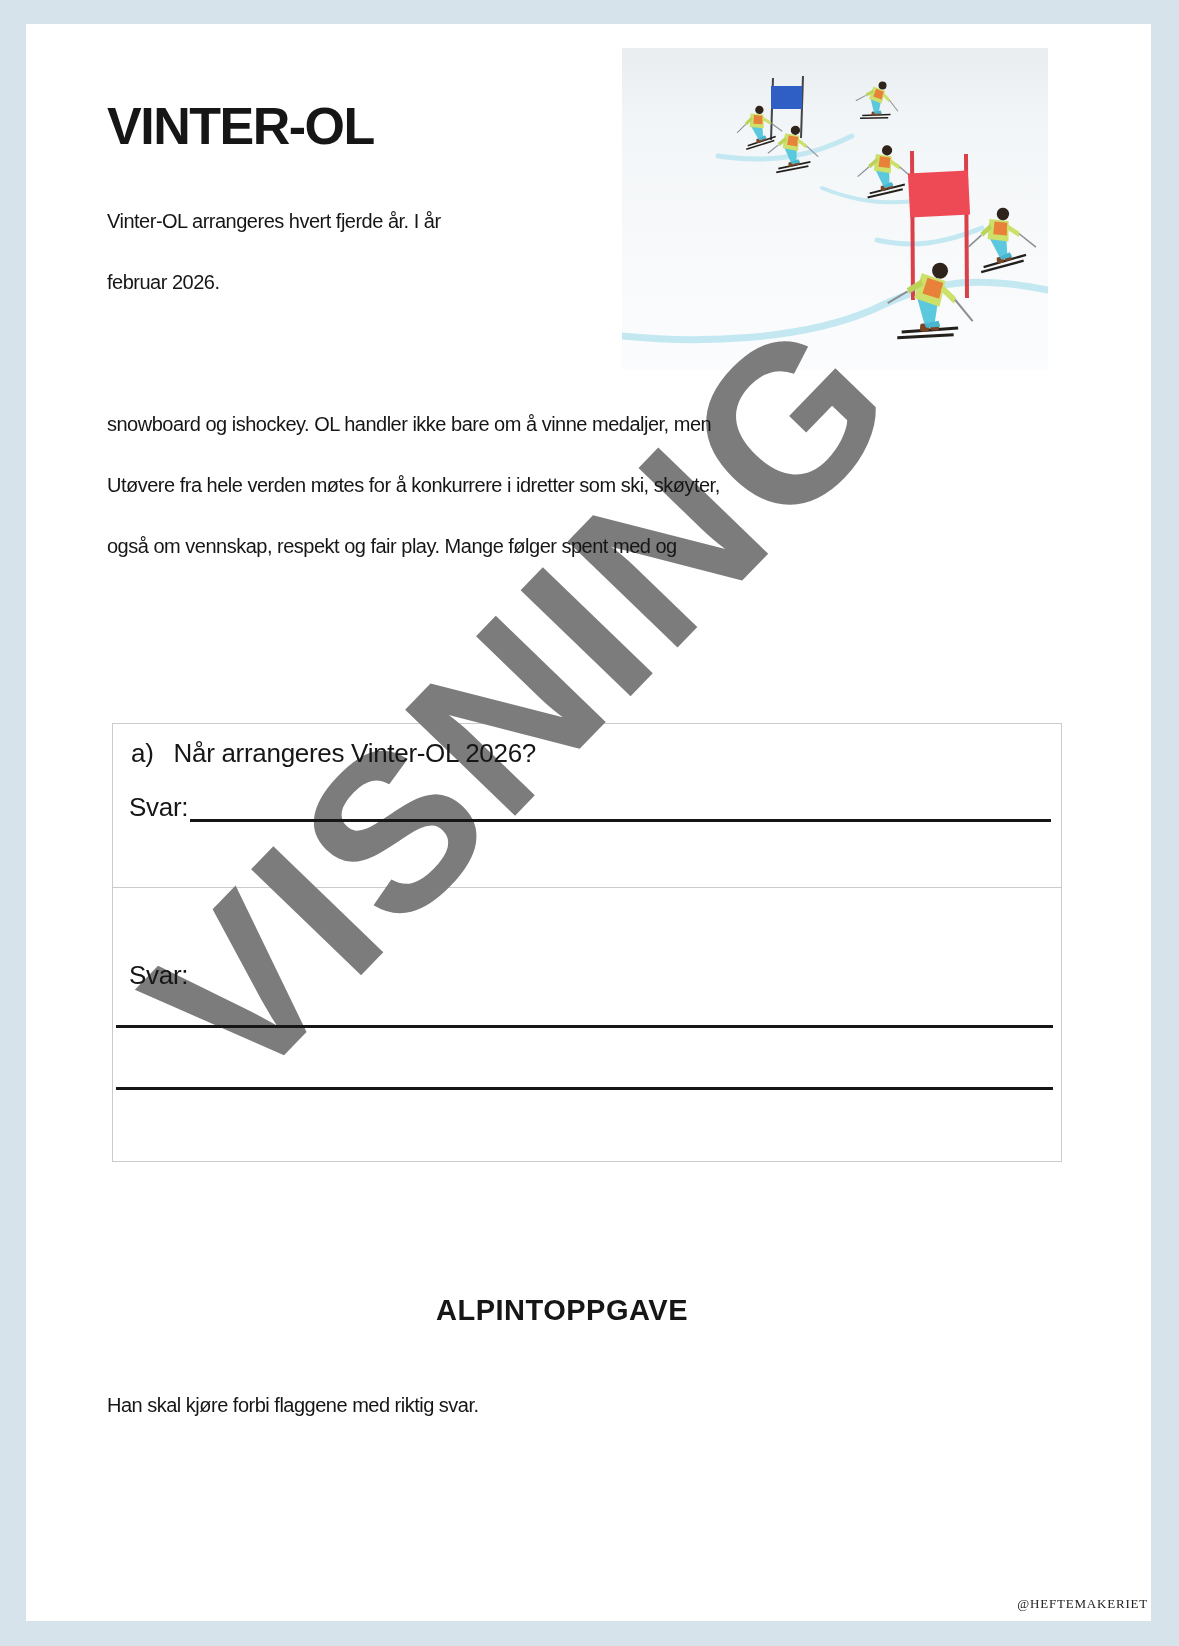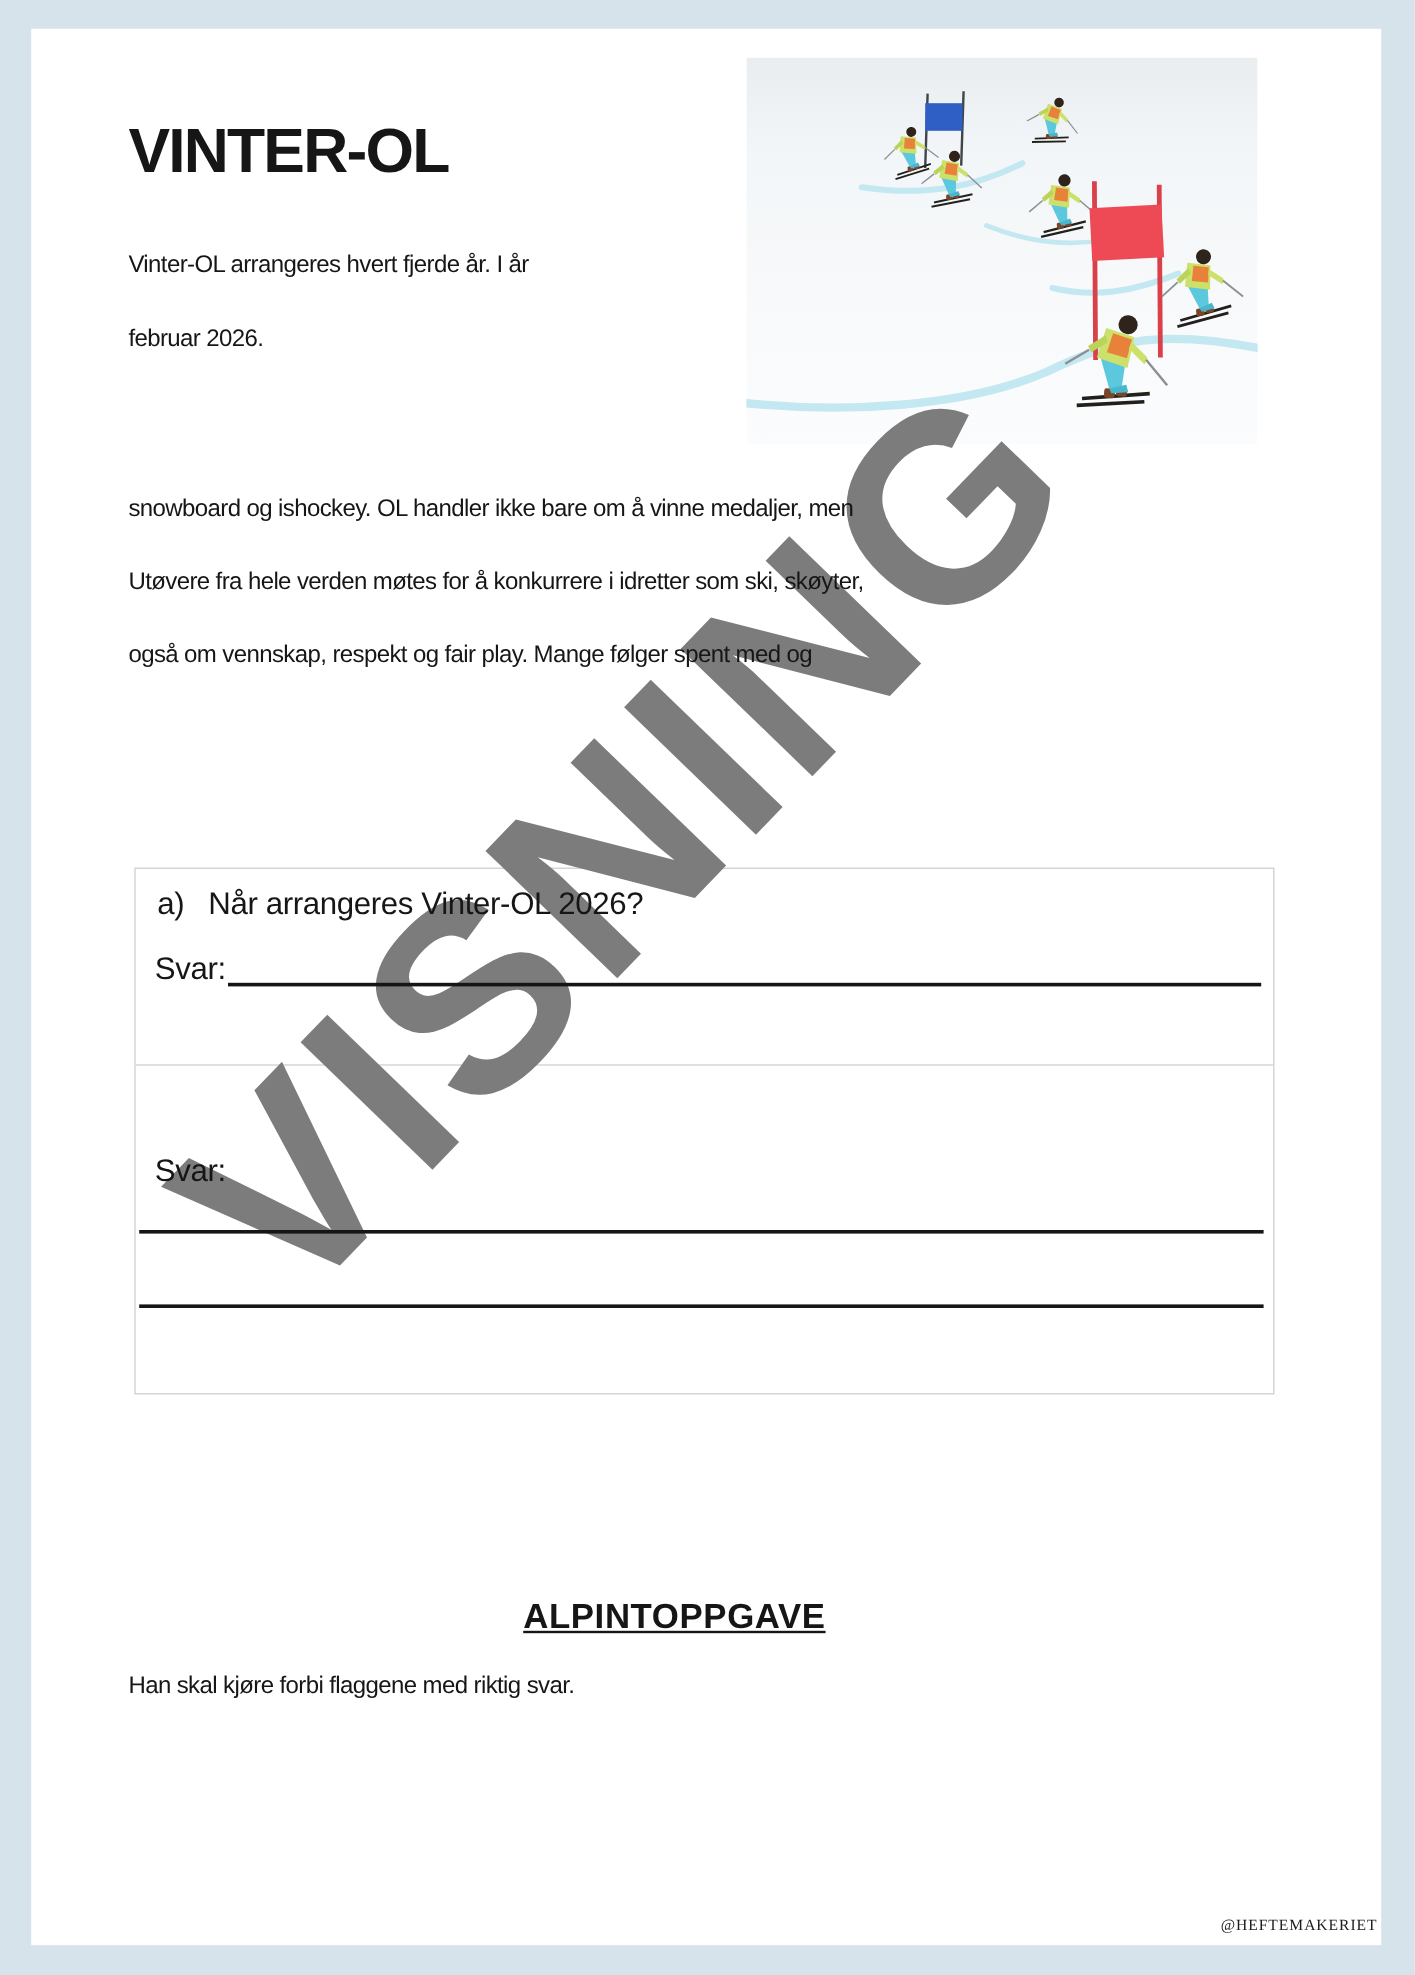--- a/index.html
+++ b/index.html
@@ -46,22 +46,22 @@
   .svarrow{
     position:absolute;z-index:10;display:flex;align-items:flex-end;
     font-size:26px;letter-spacing:-0.3px;
   }
   .svarrow .svarlabel{line-height:30px;}
   .svarrow .ansline{flex:1;height:27px;border-bottom:3px solid #161616;margin-left:2px;}
   .blank-line{
     position:absolute;z-index:10;height:0;border-top:3px solid #161616;
   }
   .task-heading{
-    left:107px;top:1328px;width:910px;text-align:center;
-    font-size:29px;font-weight:bold;letter-spacing:0.5px;line-height:40px;text-decoration:underline;
+    left:107px;top:1290px;width:910px;text-align:center;
+    font-size:29px;font-weight:bold;letter-spacing:0.5px;line-height:40px;
   }
   .footer{
     right:31px;top:1596px;z-index:10;
     font-family:"Liberation Serif", serif;
     font-size:13px;letter-spacing:0.8px;color:#1c1c1c;
   }
 </style>
 </head>
 <body>
 

